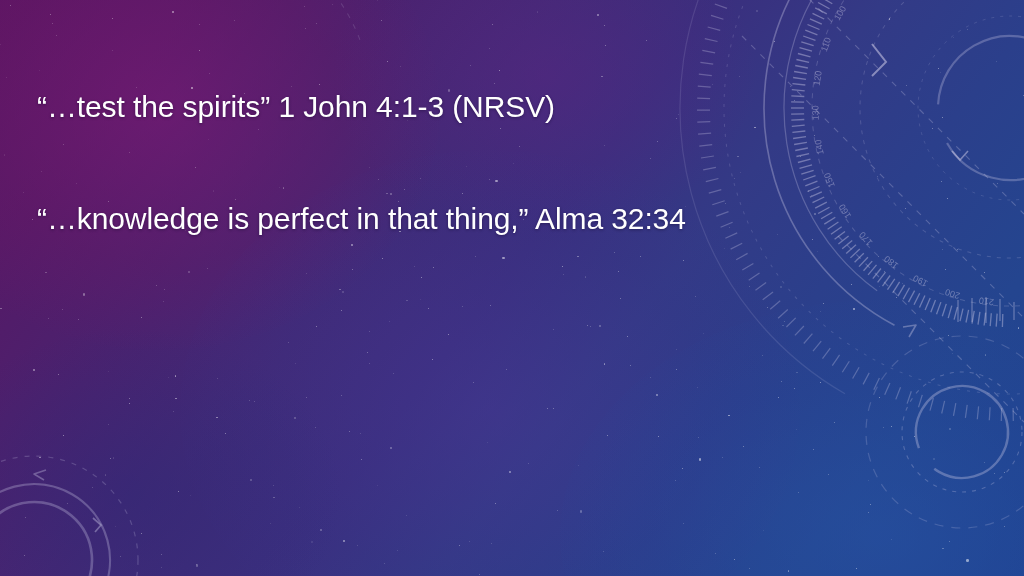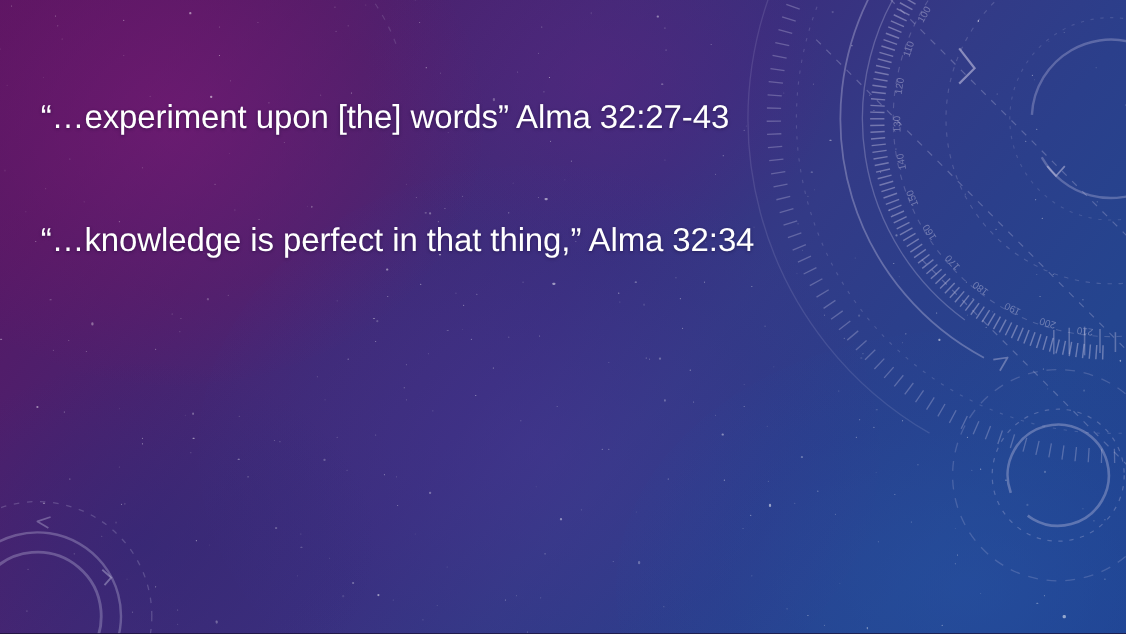--- a/index.html
+++ b/index.html
@@ -708,17 +708,17 @@
         <path d="M 46 470 L 34 474 L 44 480" stroke-linejoin="round"></path>
       </g>
 
       <g opacity="0.16" stroke-width="1.1" stroke-dasharray="5 7">
         <path d="M 300 -40 A 180 180 0 0 1 360 40"></path>
       </g>
     </g>
   </svg>
 
   <div id="lines">
-    <div class="line">“…experiment upon [the] words” Alma 32:27-43</div>
+    <div class="line">“…test the spirits” 1 John 4:1-3 (NRSV)</div>
     <div class="line">“…knowledge is perfect in that thing,” Alma 32:34</div>
   </div>
 
 </div>
 
 </body></html>

